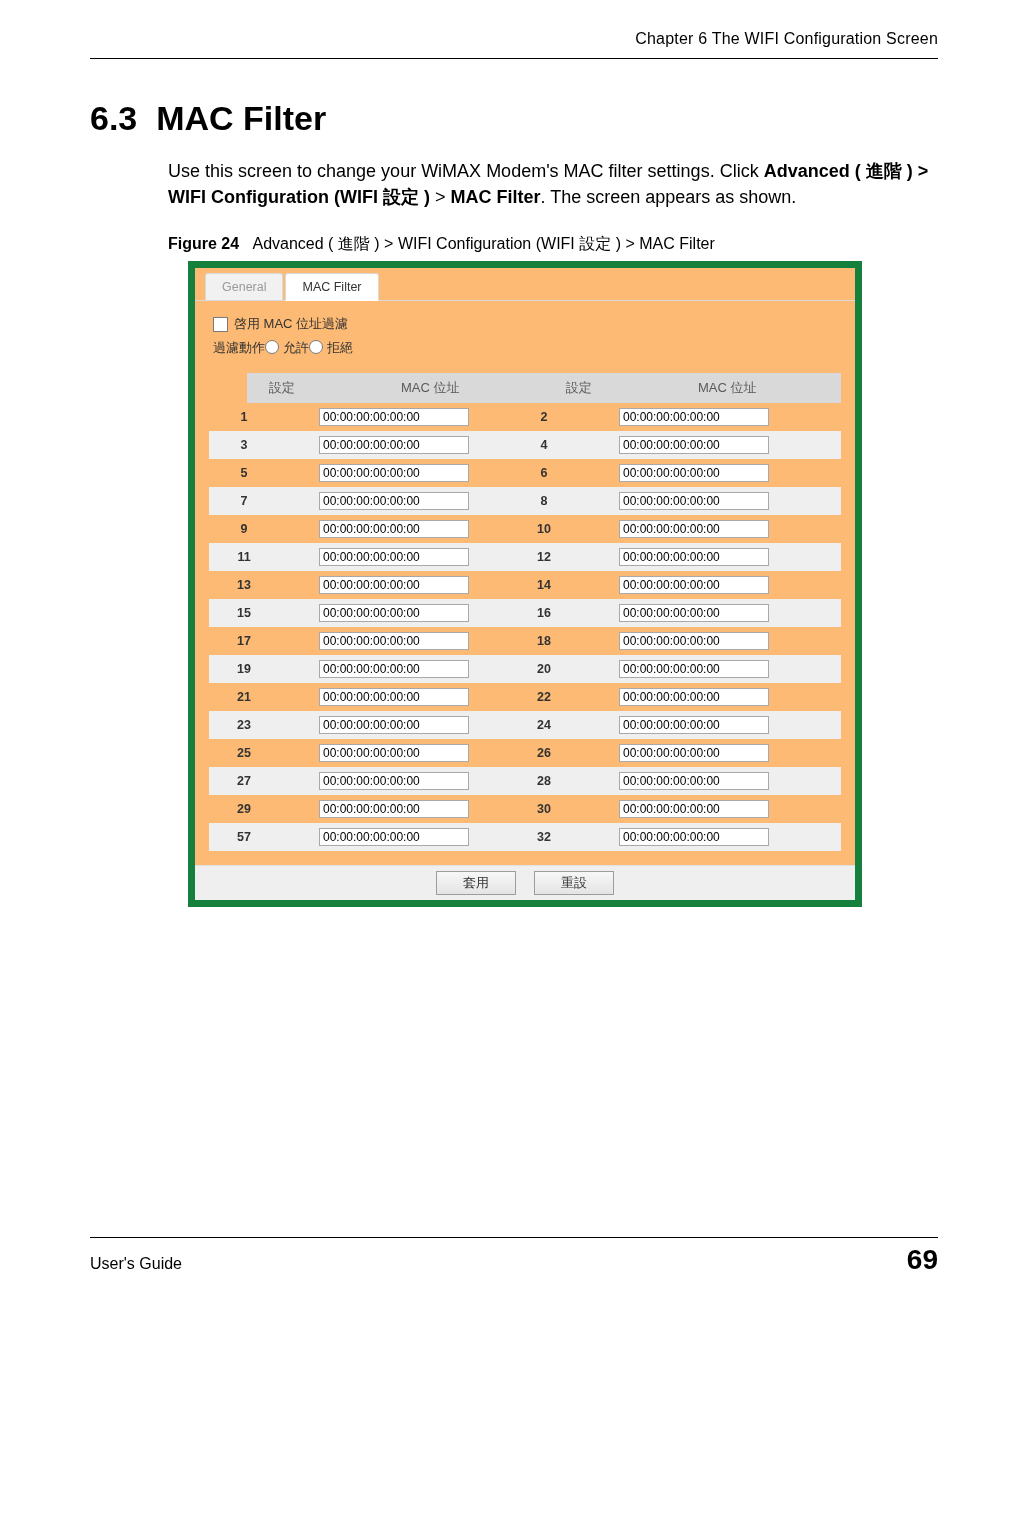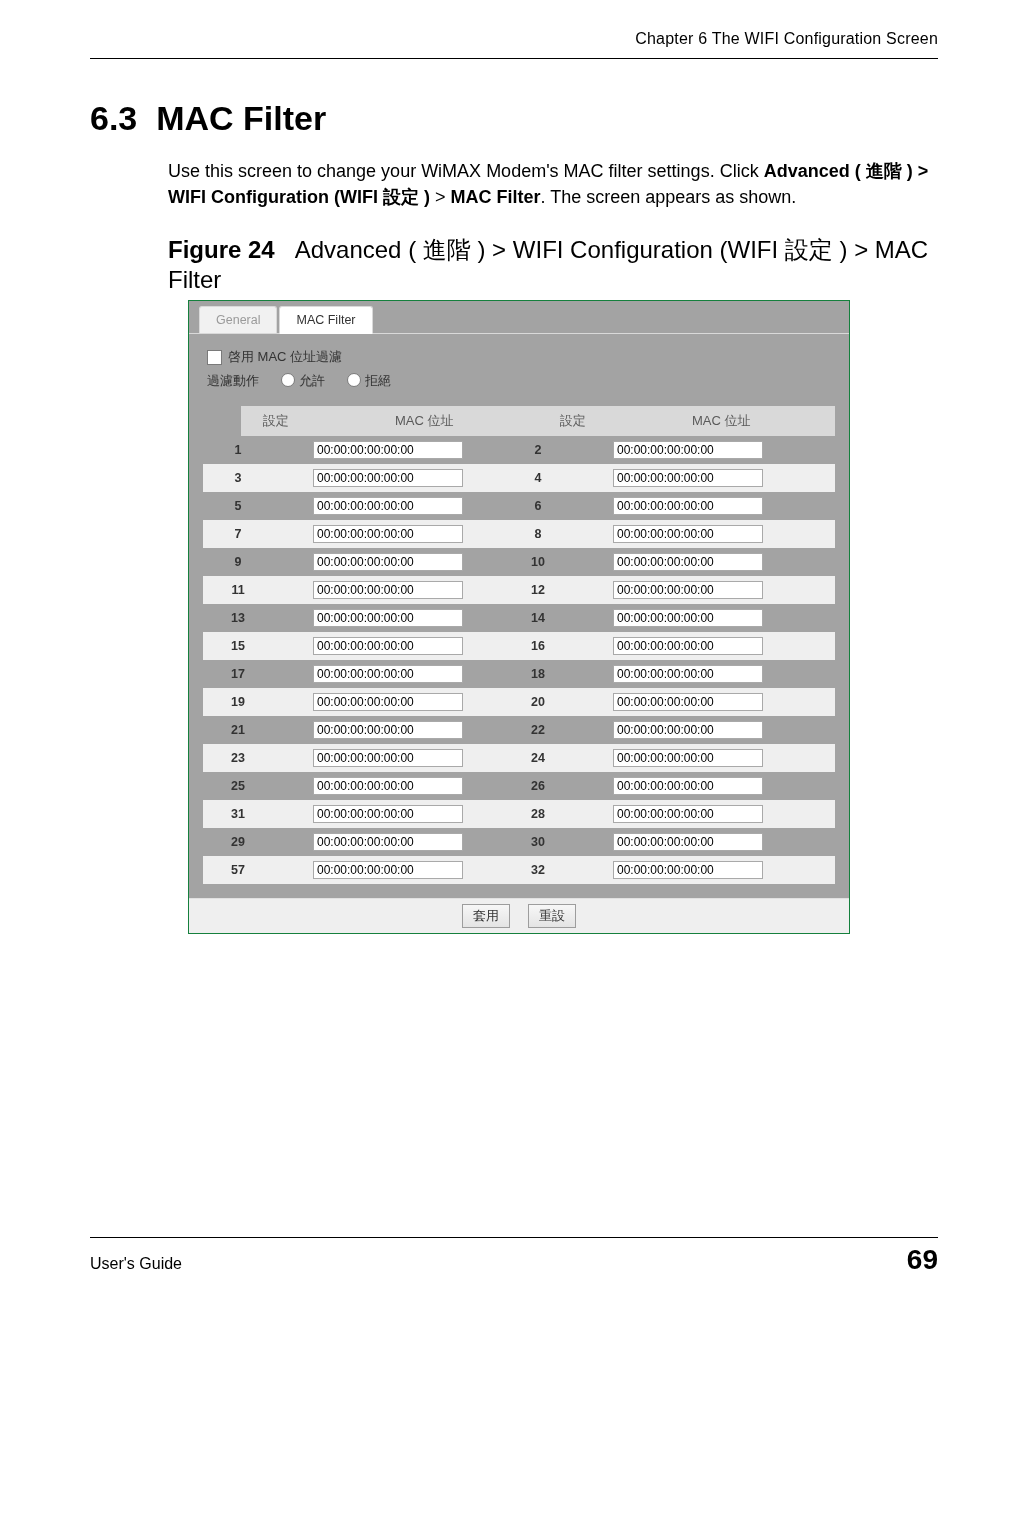--- a/index.html
+++ b/index.html
@@ -39,29 +39,29 @@
     line-height: 1.45;
     font-family: Verdana, Geneva, sans-serif;
   }
   .body-text b {
     font-weight: bold;
   }
   .figure-caption {
     margin-left: 78px;
     margin-top: 24px;
     margin-bottom: 6px;
-    font-size: 24px;
+    font-size: 16px;
     font-family: Arial, sans-serif;
   }
   .figure-caption .fignum { font-weight: bold; }
   .screenshot {
     margin-left: 98px;
     width: 660px;
-    background: #a3a3a3;
-    border: 1px solid #15803d;
+    background: #fdba74;
+    border: 7px solid #15803d;
     font-family: Verdana, Geneva, sans-serif;
     color: #555;
   }
   
   .tabs {
     display: flex;
     align-items: flex-end;
     height: 32px;
     padding-left: 10px;
     border-bottom: 1px solid #d9d9d9;
@@ -97,21 +97,20 @@
   }
   .chkbox {
     width: 13px; height: 13px;
     border: 1px solid #7a7a7a;
     background: #fff;
     display: inline-block;
   }
   .filter-top .row2 {
     display: flex;
     align-items: center;
-    gap: 22px;
     font-family: Liberation Serif, serif;
   }
   .radio {
     width: 12px; height: 12px; border-radius: 50%;
     border: 1px solid #7a7a7a; background: #fff; display:inline-block;
     margin-right: 4px;
     vertical-align: -2px;
   }
   .table-wrap {
     padding: 6px 14px 14px 14px;
@@ -151,21 +150,21 @@
     height: 34px;
     display: flex;
     align-items: center;
     justify-content: center;
     gap: 18px;
     border-top: 1px solid #e1e1e1;
   }
   .btn {
     font-family: Verdana, sans-serif;
     font-size: 13px;
-    padding: 1px 10px;
+    padding: 1px 26px;
     background: linear-gradient(#f7f7f7,#e4e4e4);
     border: 1px solid #9d9d9d;
     color: #333;
     height: 20px;
     line-height: 18px;
     box-sizing: content-box;
   }
   
   .footer {
     position: absolute;
@@ -315,21 +314,21 @@
             <div class="col-idx">24</div>
             <div class="col-mac"><input class="mac-input" value="00:00:00:00:00:00" style=""></div>
           </div>
           <div class="trow">
             <div class="col-idx">25</div>
             <div class="col-mac"><input class="mac-input" value="00:00:00:00:00:00" style=""></div>
             <div class="col-idx">26</div>
             <div class="col-mac"><input class="mac-input" value="00:00:00:00:00:00" style=""></div>
           </div>
           <div class="trow stripe">
-            <div class="col-idx">31</div>
+            <div class="col-idx">27</div>
             <div class="col-mac"><input class="mac-input" value="00:00:00:00:00:00" style=""></div>
             <div class="col-idx">28</div>
             <div class="col-mac"><input class="mac-input" value="00:00:00:00:00:00" style=""></div>
           </div>
           <div class="trow">
             <div class="col-idx">29</div>
             <div class="col-mac"><input class="mac-input" value="00:00:00:00:00:00" style=""></div>
             <div class="col-idx">30</div>
             <div class="col-mac"><input class="mac-input" value="00:00:00:00:00:00" style=""></div>
           </div>

